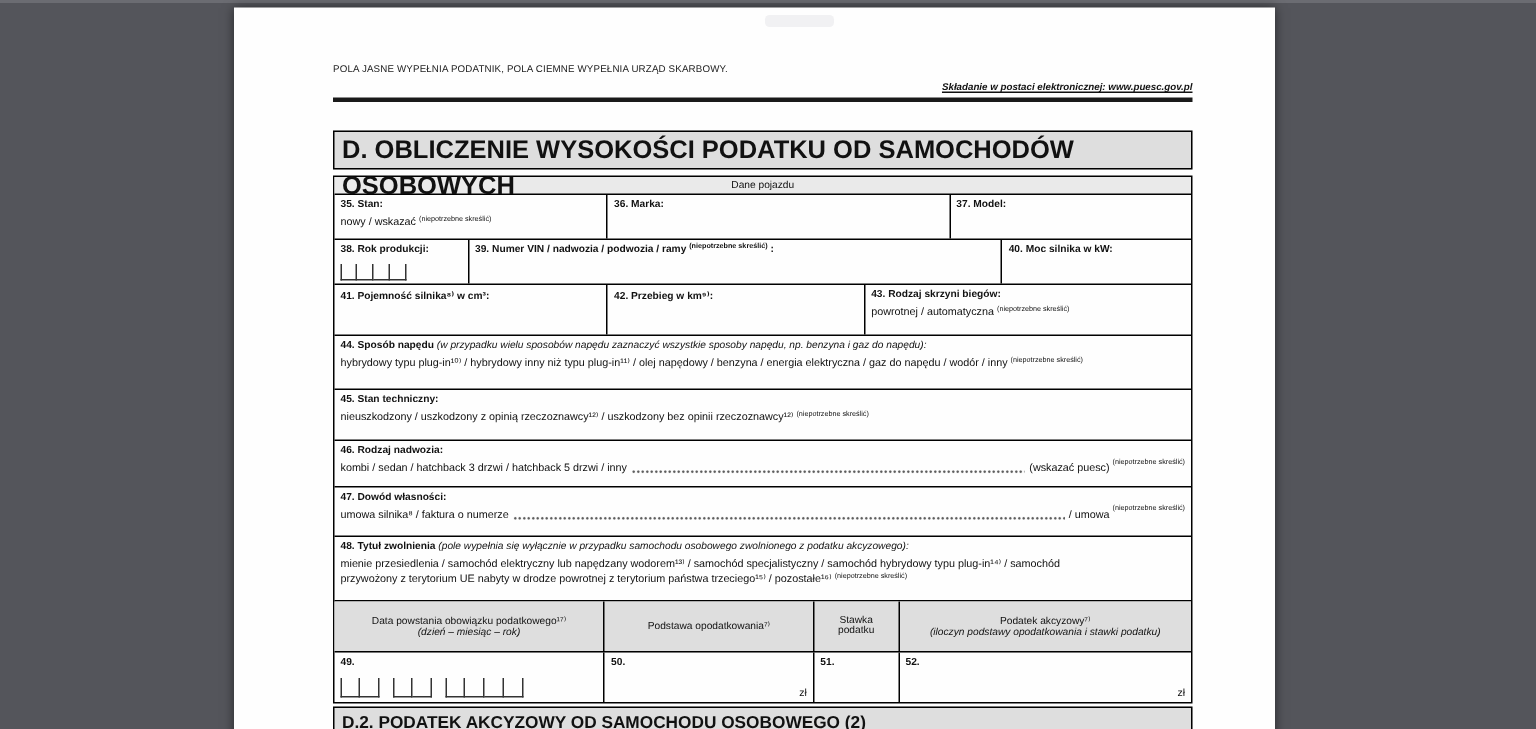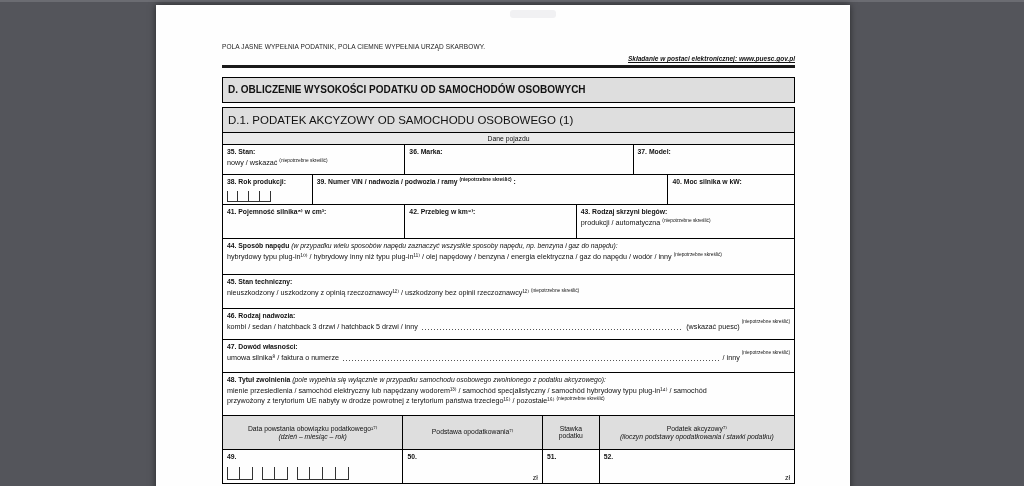--- a/index.html
+++ b/index.html
@@ -17,36 +17,36 @@
     box-shadow: 0 0 7px rgba(0,0,0,0.55);
   }
   .scroll-pill { position: absolute; left: 354px; top: 5px; width: 46px; height: 8px; background: #f1f1f3; border-radius: 3px; }
   .form { position: absolute; left: 66px; top: 38px; width: 573px; }
 
   .topnote { font-size: 6.5px; color: #222; letter-spacing: .1px; }
   .efile { margin-top: 5px; text-align: right; font-size: 6.5px; font-weight: bold; font-style: italic; text-decoration: underline; }
   .rule { margin-top: 3px; height: 2.5px; background: #1a1a1a; }
 
   .sec-d {
-    margin-top: 9px; height: 26px; background: #dedede; border: 1px solid #000;
-    font-size: 10px; font-weight: bold; line-height: 24px; padding-left: 5px;
+    margin-top: 19px; height: 26px; background: #dedede; border: 1px solid #000;
+    font-size: 17px; font-weight: bold; line-height: 24px; padding-left: 5px;
   }
   .block { margin-top: 4px; border: 1px solid #000; }
   .sec-d1 { height: 25px; background: #dedede; font-size: 11.5px; line-height: 24px; padding-left: 5px; border-bottom: 1px solid #000; }
   .band { height: 12px; background: #eaeaea; font-size: 6.8px; text-align: center; line-height: 12px; border-bottom: 1px solid #000; }
 
   .row { display: flex; border-bottom: 1px solid #000; }
   .row:last-child { border-bottom: none; }
   .cell { position: relative; }
   .cell + .cell { border-left: 1px solid #000; }
 
   .lbl { font-weight: bold; font-size: 6.8px; padding: 3px 4px 0 4px; white-space: nowrap; }
   .lbl .note { font-weight: normal; font-style: italic; }
   .val { font-size: 7.2px; padding: 3px 4px 0 4px; white-space: nowrap; }
-  .val-flex { display: flex; align-items: flex-start; }
+  .val-flex { display: flex; align-items: center; }
   .hint { font-size: 4.8px; position: relative; top: -2.5px; white-space: nowrap; }
 
   .comb { display: flex; position: absolute; bottom: 2px; left: 4px; }
   .comb .c { width: 11px; height: 11px; border: 1px solid #333; border-top: none; }
   .comb .c + .c { border-left: none; }
   .comb-group { display: flex; }
   .comb-group + .comb-group { margin-left: 9px; }
   .comb-date { display: flex; position: absolute; bottom: 3px; left: 4px; }
   .comb-date .c { width: 13px; height: 13px; border: 1px solid #333; border-top: none; }
   .comb-date .c + .c { border-left: none; }
@@ -84,21 +84,20 @@
 
   <div class="form">
 
     <div class="topnote">POLA JASNE WYPEŁNIA PODATNIK, POLA CIEMNE WYPEŁNIA URZĄD SKARBOWY.</div>
     <div class="efile">Składanie w postaci elektronicznej: www.puesc.gov.pl</div>
     <div class="rule"></div>
 
     <div class="sec-d">D. OBLICZENIE WYSOKOŚCI PODATKU OD SAMOCHODÓW OSOBOWYCH</div>
 
     <div class="block">
-      <div class="sec-d1">D.1. PODATEK AKCYZOWY OD SAMOCHODU OSOBOWEGO (1)</div>
       <div class="band">Dane pojazdu</div>
 
       <div class="row h30">
         <div class="cell w182">
           <div class="lbl">35. Stan:</div>
           <div class="val"><span>nowy / wskazać</span> <span class="hint">(niepotrzebne skreślić)</span></div>
         </div>
         <div class="cell w229">
           <div class="lbl">36. Marka:</div>
         </div>
@@ -127,21 +126,21 @@
 
       <div class="row h34">
         <div class="cell w182">
           <div class="lbl">41. Pojemność silnika⁸⁾ w cm³:</div>
         </div>
         <div class="cell w172">
           <div class="lbl">42. Przebieg w km⁹⁾:</div>
         </div>
         <div class="cell w219">
           <div class="lbl">43. Rodzaj skrzyni biegów:</div>
-          <div class="val"><span>produkcji / automatyczna</span> <span class="hint">(niepotrzebne skreślić)</span></div>
+          <div class="val"><span>powrotnej / automatyczna</span> <span class="hint">(niepotrzebne skreślić)</span></div>
         </div>
       </div>
 
       <div class="row h36">
         <div class="cell" style="width:571px">
           <div class="lbl"><span>44. Sposób napędu</span> <span class="note">(w przypadku wielu sposobów napędu zaznaczyć wszystkie sposoby napędu, np. benzyna i gaz do napędu):</span></div>
           <div class="val"><span>hybrydowy typu plug-in¹⁰⁾ / hybrydowy inny niż typu plug-in¹¹⁾ / olej napędowy / benzyna / energia elektryczna / gaz do napędu / wodór / inny</span> <span class="hint">(niepotrzebne skreślić)</span></div>
         </div>
       </div>
 
@@ -162,21 +161,21 @@
           </div>
         </div>
       </div>
 
       <div class="row h33">
         <div class="cell" style="width:571px">
           <div class="lbl">47. Dowód własności:</div>
           <div class="val val-flex">
             <span>umowa silnika⁸ / faktura o numerze</span>
             <span class="leader"></span>
-            <span>/ inny</span>&nbsp;<span class="hint">(niepotrzebne skreślić)</span>
+            <span>/ umowa</span>&nbsp;<span class="hint">(niepotrzebne skreślić)</span>
           </div>
         </div>
       </div>
 
       <div class="row h41">
         <div class="cell" style="width:571px">
           <div class="lbl"><span>48. Tytuł zwolnienia</span> <span class="note">(pole wypełnia się wyłącznie w przypadku samochodu osobowego zwolnionego z podatku akcyzowego):</span></div>
           <div class="val" style="padding-bottom:0">mienie przesiedlenia / samochód elektryczny lub napędzany wodorem¹³⁾ / samochód specjalistyczny / samochód hybrydowy typu plug-in¹⁴⁾ / samochód</div>
           <div class="val" style="padding-top:1px"><span>przywożony z terytorium UE nabyty w drodze powrotnej z terytorium państwa trzeciego¹⁵⁾ / pozostałe¹⁶⁾</span> <span class="hint">(niepotrzebne skreślić)</span></div>
         </div>

